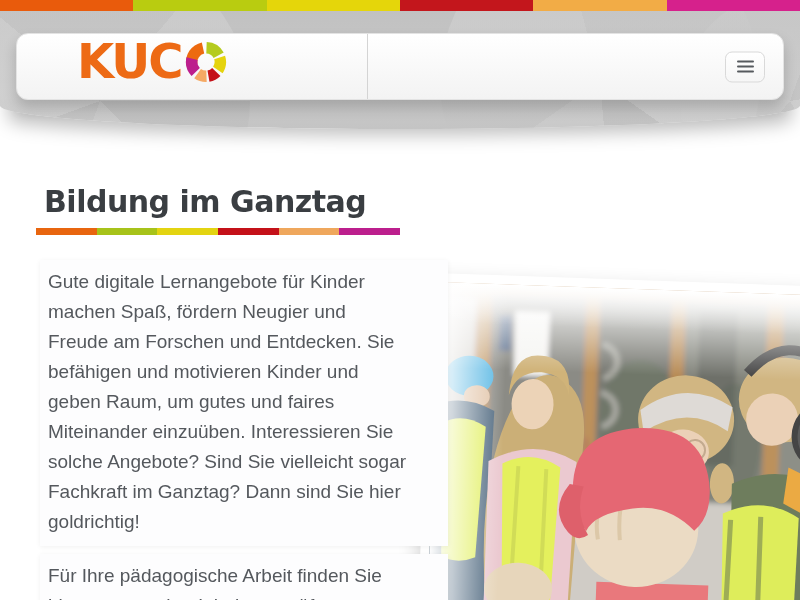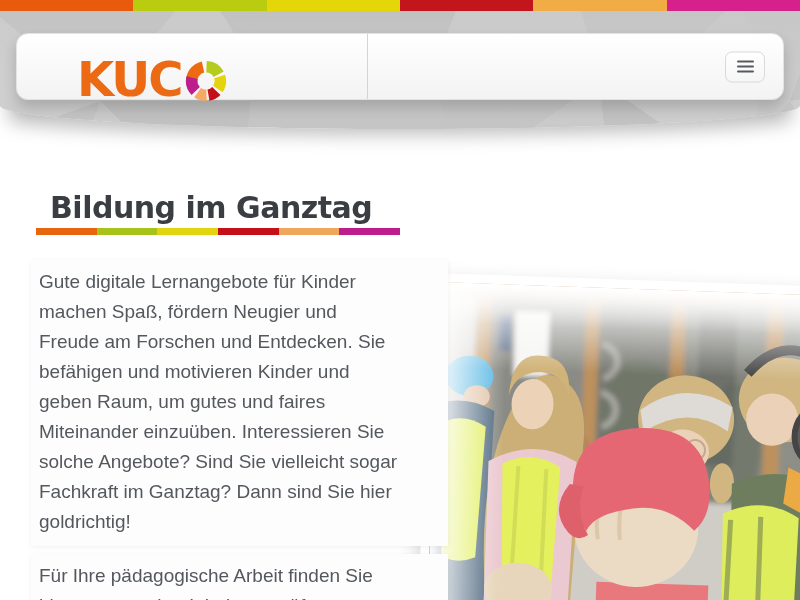--- a/index.html
+++ b/index.html
@@ -28,47 +28,47 @@
     background:conic-gradient(#cccccc 0 60deg,#c0c0c0 60deg 120deg,#d2d2d2 120deg 190deg,#c4c4c4 190deg 260deg,#cfcfcf 260deg 330deg,#cccccc 330deg 360deg);}
   
   .navbar{
     position:absolute;top:33px;left:16px;right:16px;height:65px;z-index:7;
     background:linear-gradient(180deg,#ffffff,#f3f3f3);
     border:1px solid #e3e3e3;border-radius:12px;
     box-shadow:0 8px 14px rgba(0,0,0,.18);
   }
   .navbar .vdivider{position:absolute;left:350px;top:0;bottom:0;width:1px;background:#d4d4d4;}
   .logo{
-    position:absolute;left:60px;top:12px;height:100%;display:flex;align-items:center;
+    position:absolute;left:60px;top:3px;height:100%;display:flex;
     text-decoration:none;cursor:pointer;
   }
   .logo .word{
     font-family:"DejaVu Sans",sans-serif;font-weight:bold;
     font-size:48px;letter-spacing:-2px;line-height:1;
   }
   .logo svg{margin:4px 1px 0 3px;display:block;}
   .menu-btn{
     position:absolute;right:18px;top:50%;transform:translateY(-50%);
     width:40px;height:31px;border-radius:7px;border:1px solid #d9d9d9;
     background:linear-gradient(180deg,#ffffff,#f6f6f6);
     display:flex;flex-direction:column;justify-content:center;align-items:center;gap:3px;
     cursor:pointer;padding:0;
   }
   .menu-btn span{display:block;width:17px;height:2px;background:#565a5e;border-radius:1px;}
   
   .page-title{
-    position:absolute;left:36px;top:175px;z-index:3;margin:14px;
+    position:absolute;left:36px;top:175px;z-index:3;margin:8px;
     font-family:"DejaVu Sans",sans-serif;font-weight:bold;
     font-size:30px;letter-spacing:-.5px;line-height:38px;
   }
   .rainbow-divider{position:absolute;left:36px;top:228px;width:364px;height:7px;display:flex;z-index:3;}
   .rainbow-divider .seg{flex:1 1 auto;height:100%;}
   .copy{position:absolute;left:28px;top:260px;width:420px;z-index:3;}
   .copy p{
-    margin:0 0 8px 3px;padding:7px 6px 9px 8px;
+    margin:0 0 8px 12px;padding:7px 6px 9px 8px;
     background:#fdfdfe;box-shadow:0 1px 5px rgba(0,0,0,.06);
     font-size:19px;line-height:30px;white-space:pre-line;
   }
   
   .photo{
     position:absolute;left:424px;top:280px;width:400px;height:322px;z-index:2;
     transform:rotate(2deg);transform-origin:50% 50%;
     background:#ffffff;border:9px solid #ffffff;border-radius:3px;
     box-shadow:0 10px 22px rgba(0,0,0,.20);
   }

